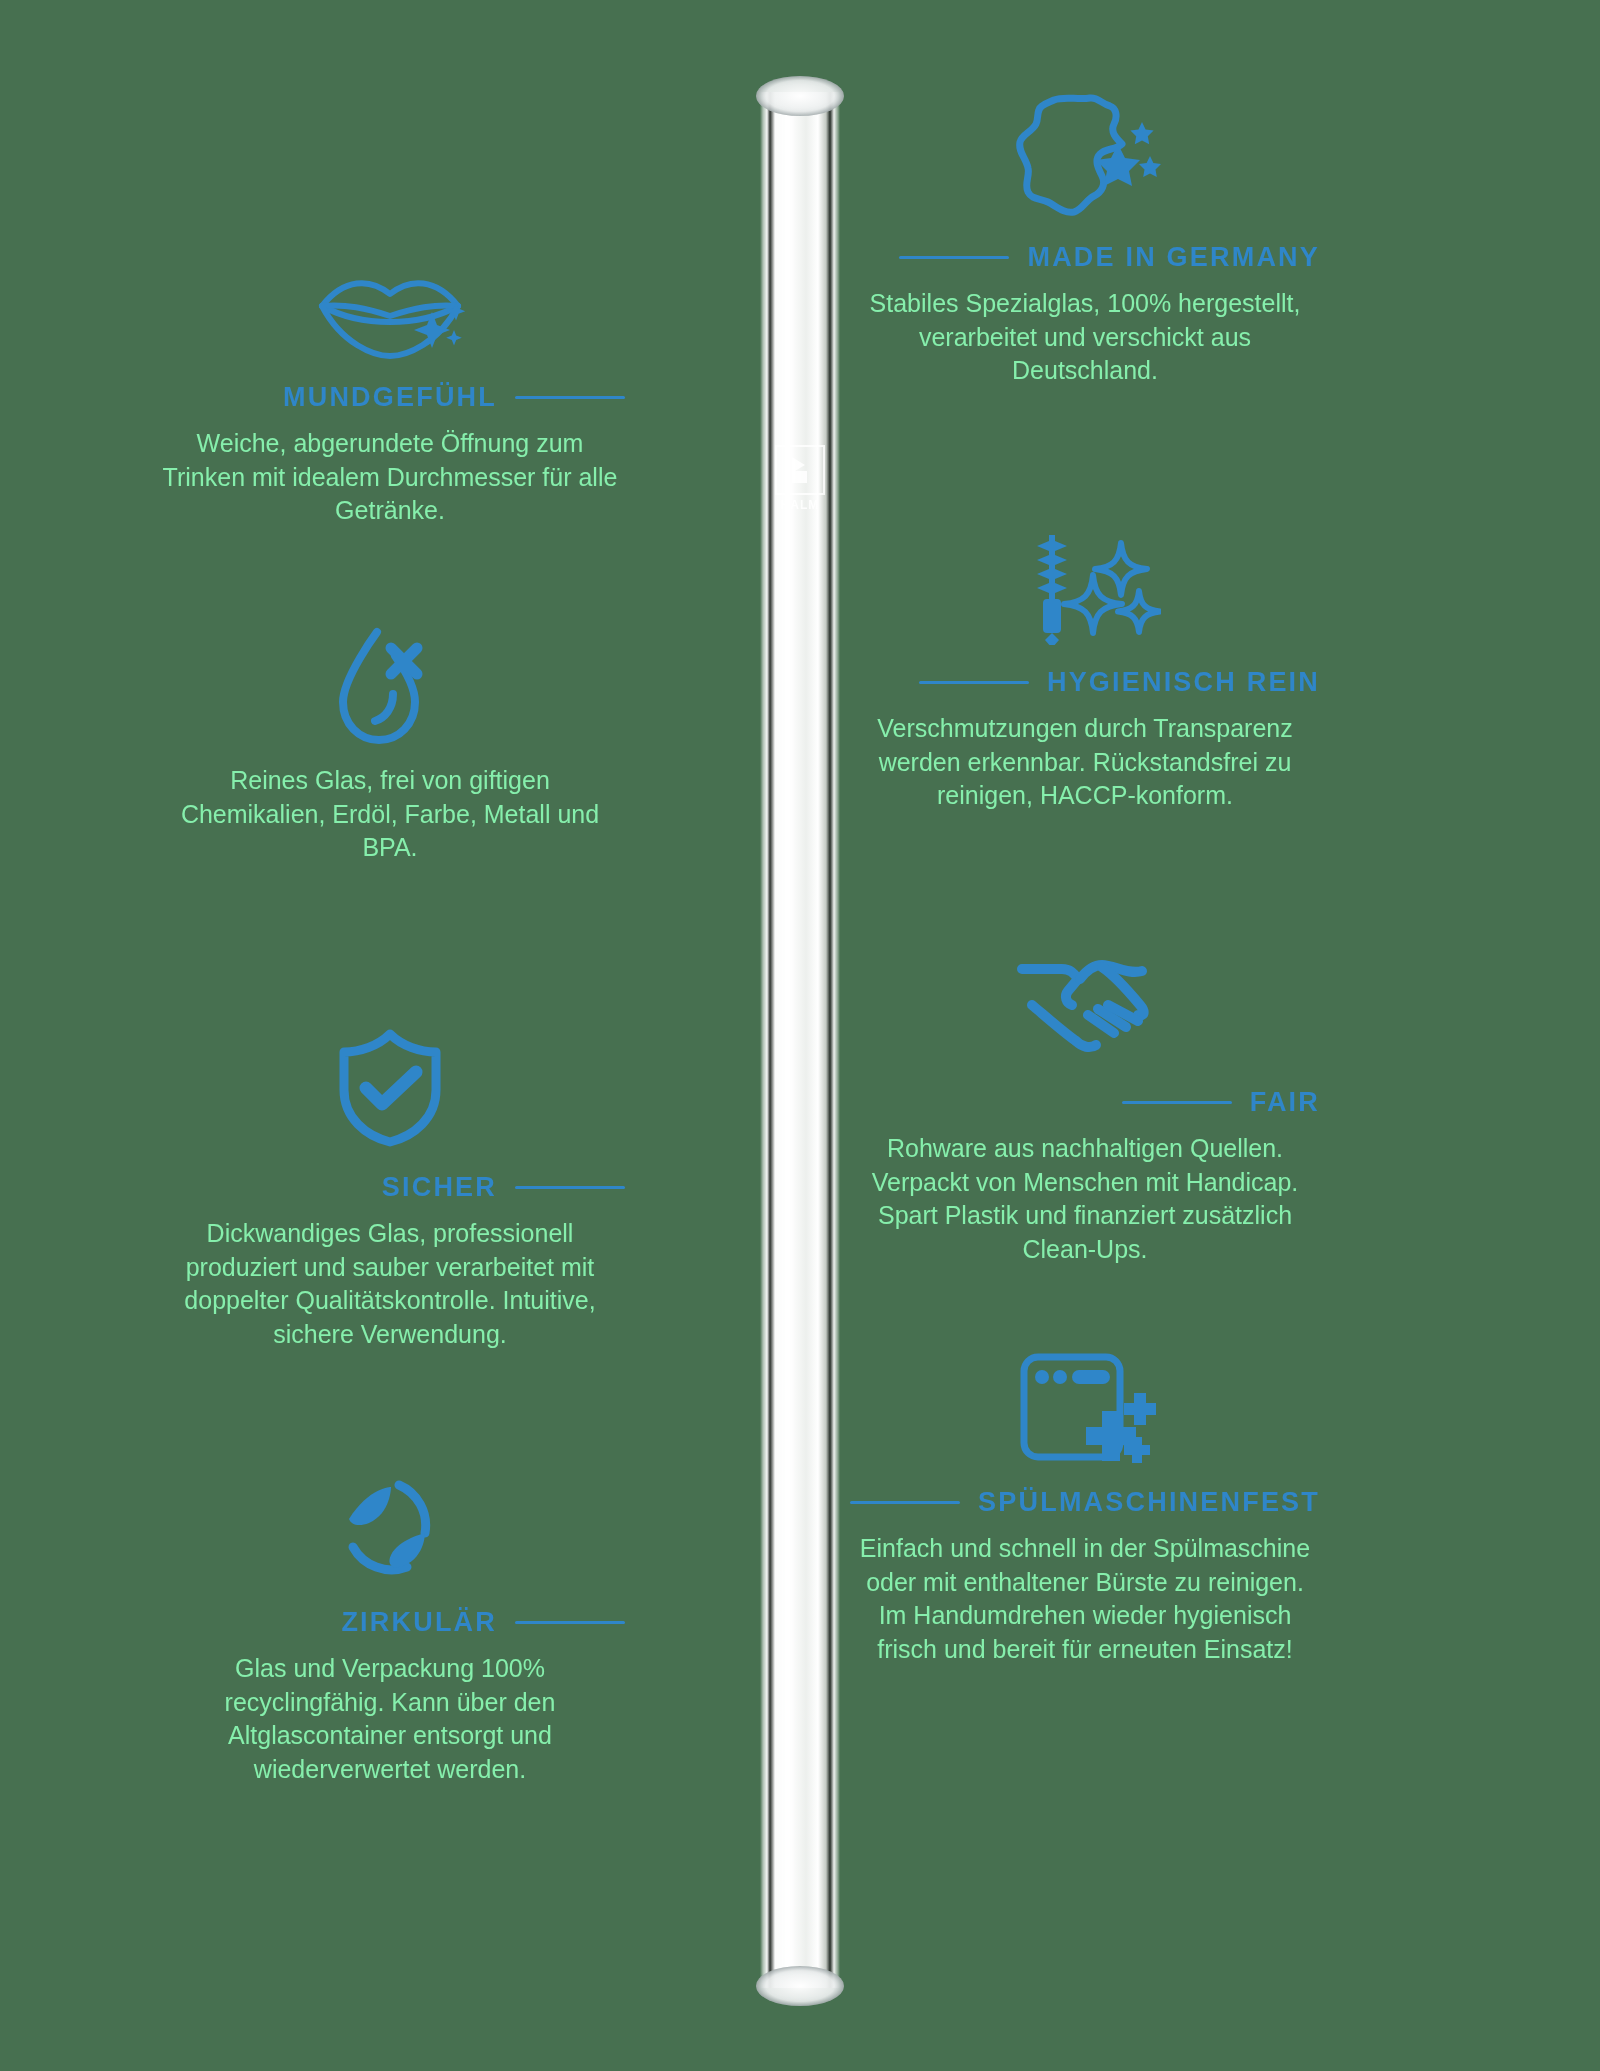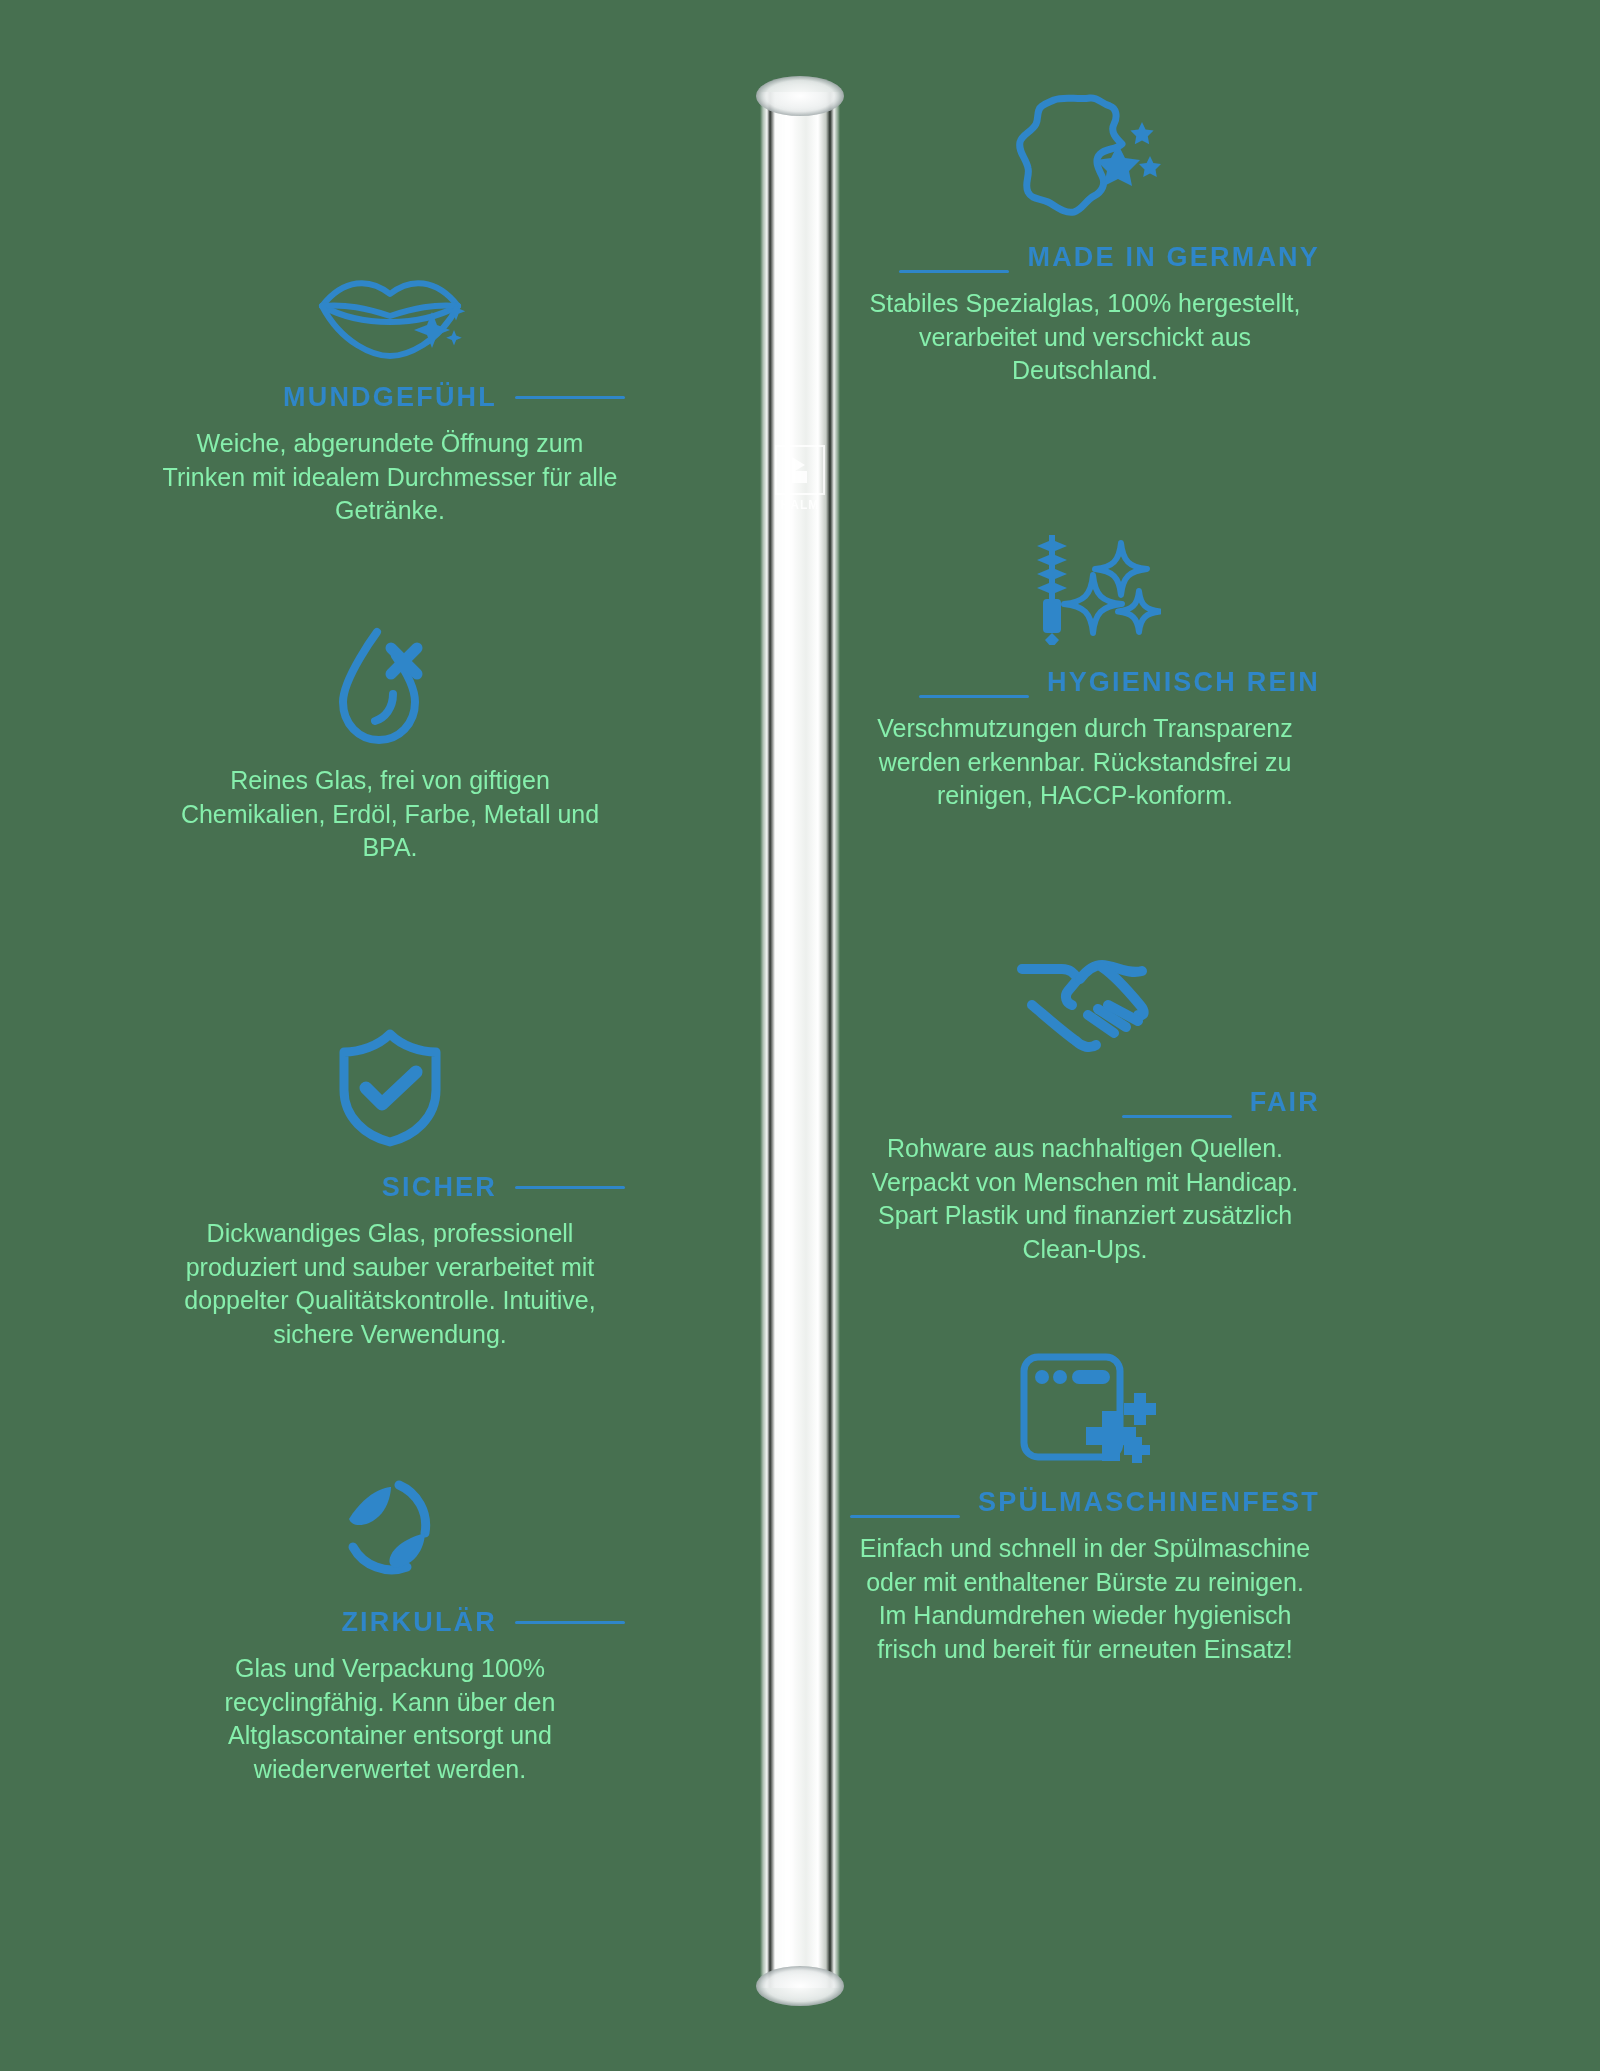--- a/index.html
+++ b/index.html
@@ -74,21 +74,21 @@
   .feature.right{text-align:center;}
 
   .f-icon{height:130px;display:flex;align-items:flex-end;justify-content:center;}
   .f-icon svg{display:block;}
 
   .f-headrow{
     display:flex;align-items:center;gap:18px;
     margin-top:22px;
   }
   .feature.left .f-headrow{justify-content:flex-end;}
-  .feature.right .f-headrow{justify-content:flex-start;flex-direction:row-reverse;align-items:flex-end;}
+  .feature.right .f-headrow{justify-content:flex-start;flex-direction:row-reverse;}
 
   .f-title{
     font-size:27px;font-weight:800;letter-spacing:2.2px;
     color:#2f86c9;white-space:nowrap;
     font-family:"Liberation Sans", sans-serif;
   }
   .f-rule{
     height:3px;width:110px;background:#2f86c9;border-radius:2px;flex:0 0 auto;
   }
   .f-desc{

